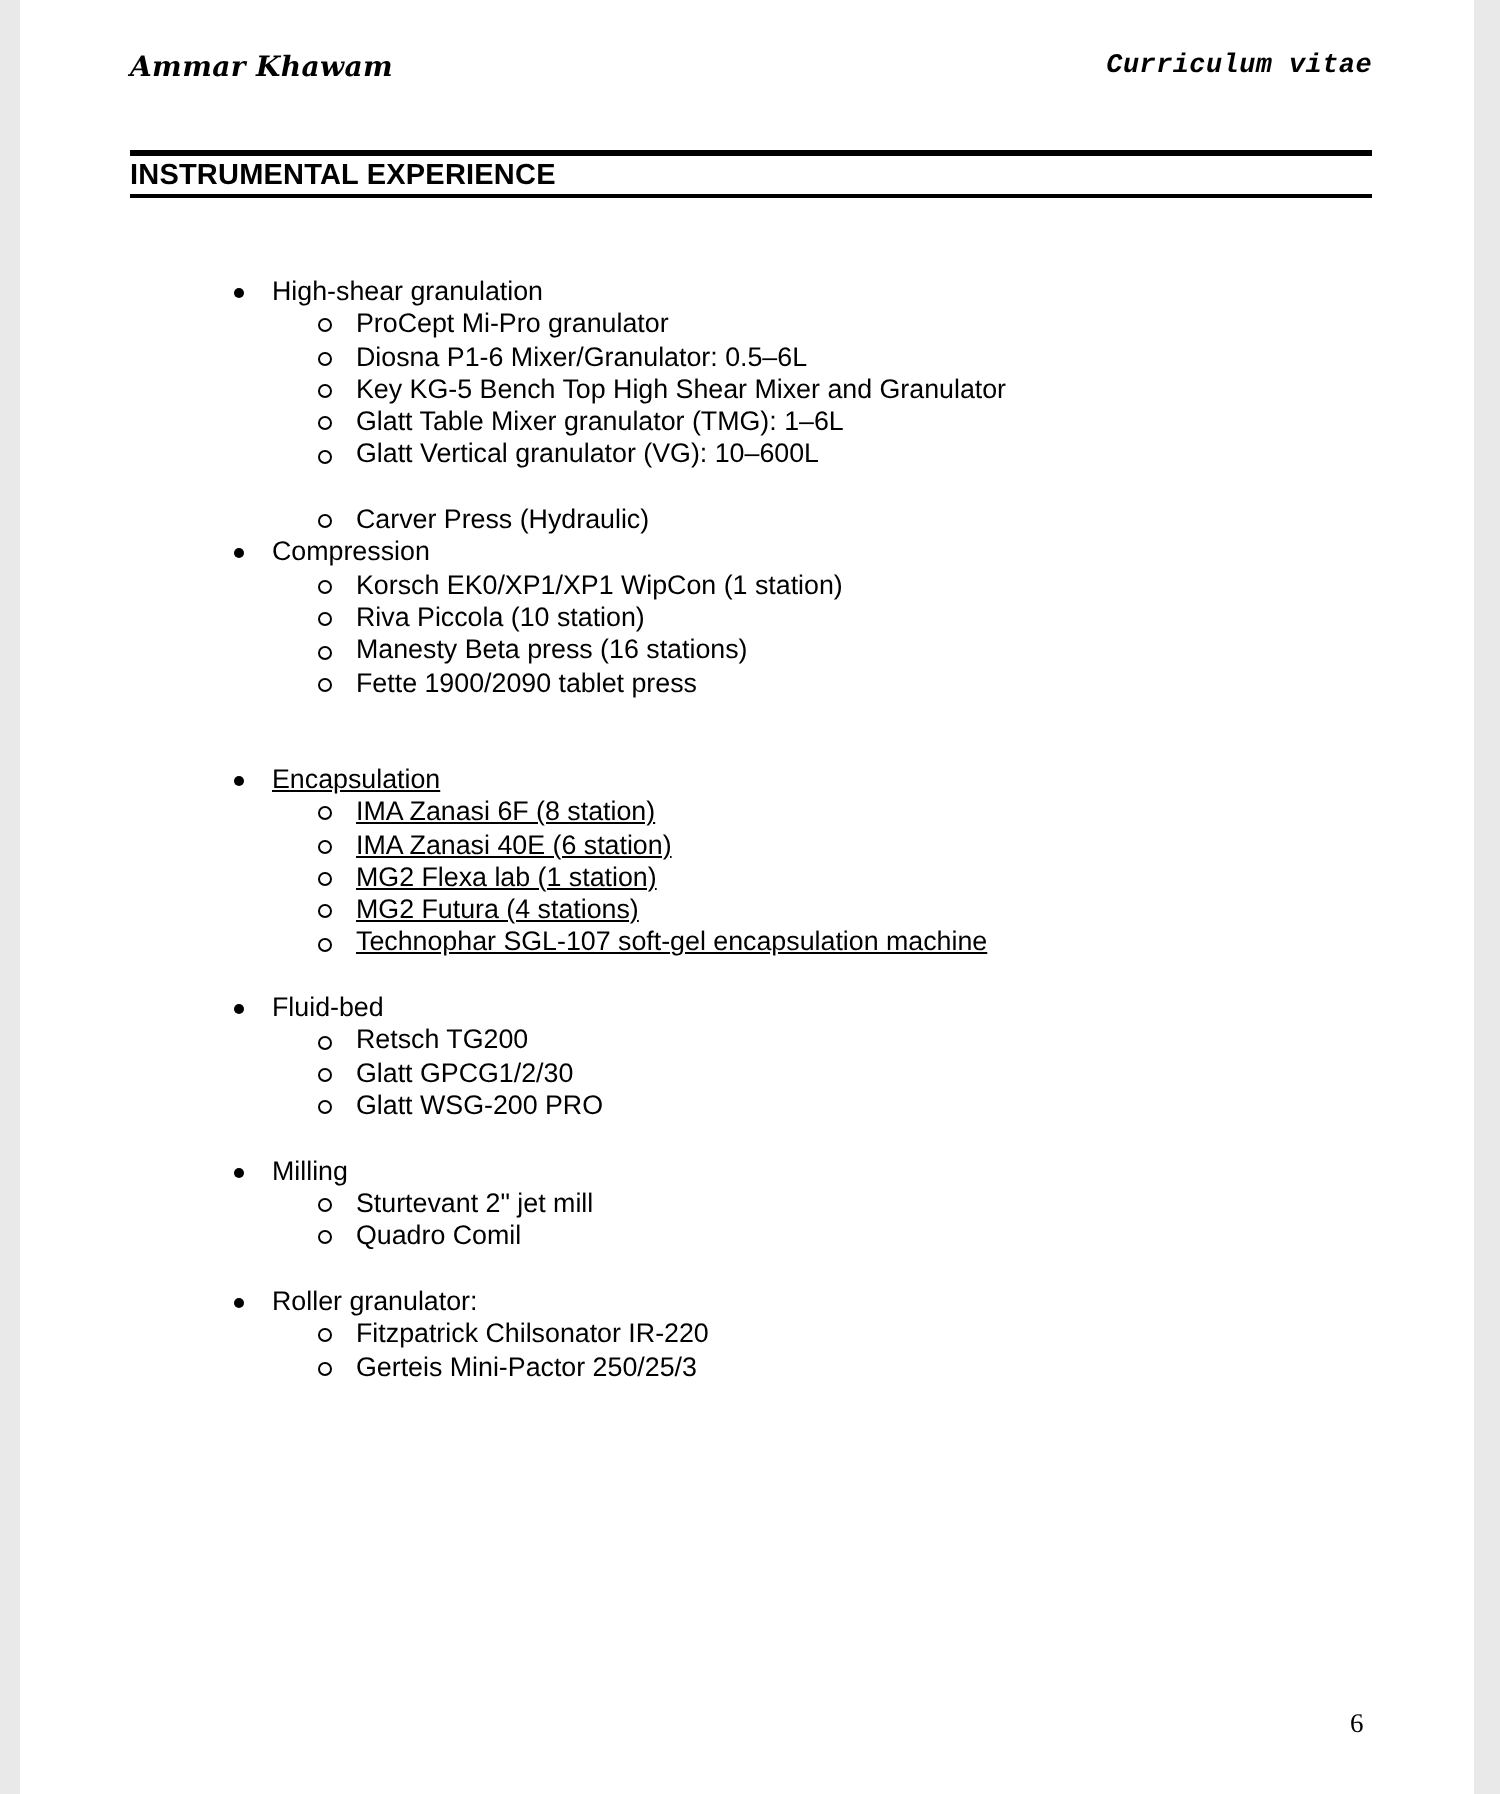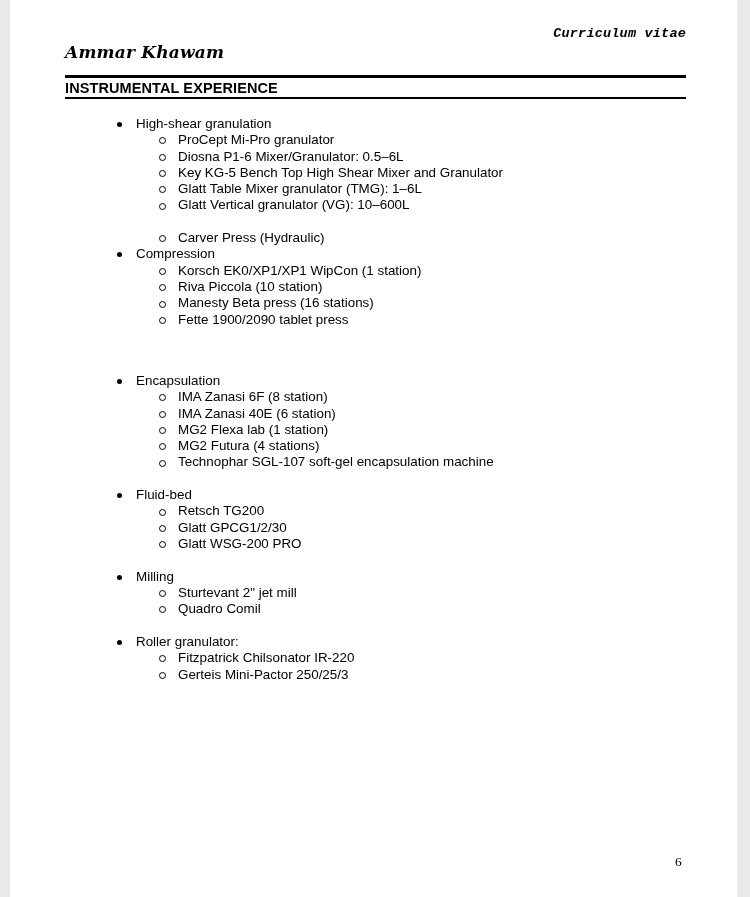--- a/index.html
+++ b/index.html
@@ -28,24 +28,23 @@
     height: 897px;
   }
   
   .hdr-left {
     position: absolute;
     left: 65px;
     top: 26px;
     font-family: "DejaVu Serif", serif;
     font-weight: bold;
     font-style: italic;
-    font-size: 17px;
+    font-size: 14px;
     letter-spacing: 0.2px;
     white-space: nowrap;
-    margin-top: 16px;
   }
   .hdr-right {
     position: absolute;
     right: 64px;
     top: 26px;
     font-family: Liberation Mono, monospace;
     font-weight: bold;
     font-style: italic;
     font-size: 13.5px;
     letter-spacing: 0.2px;
@@ -74,28 +73,28 @@
     left: 65px;
     top: 96.5px;
     width: 621px;
     height: 2.8px;
     background: #000;
   }
   
   .list {
     position: absolute;
     left: 0;
-    top: 116px;
+    top: 138px;
     width: 650px;
     font-size: 13.4px;
     line-height: 16.3px;
   }
   .section { margin-top: 0; }
   .section.gap-normal { margin-top: 16.4px; }
-  .section.gap-large  { margin-top: 45px; }
+  .section.gap-large  { margin-top: 32px; text-decoration: underline; }
   .row {
     display: flex;
     align-items: flex-start;
     white-space: nowrap;
   }
   .row.l1 { padding-left: 117px; }
   .row.l2 { padding-left: 159px; }
   .marker {
     flex: 0 0 auto;
     display: block;

